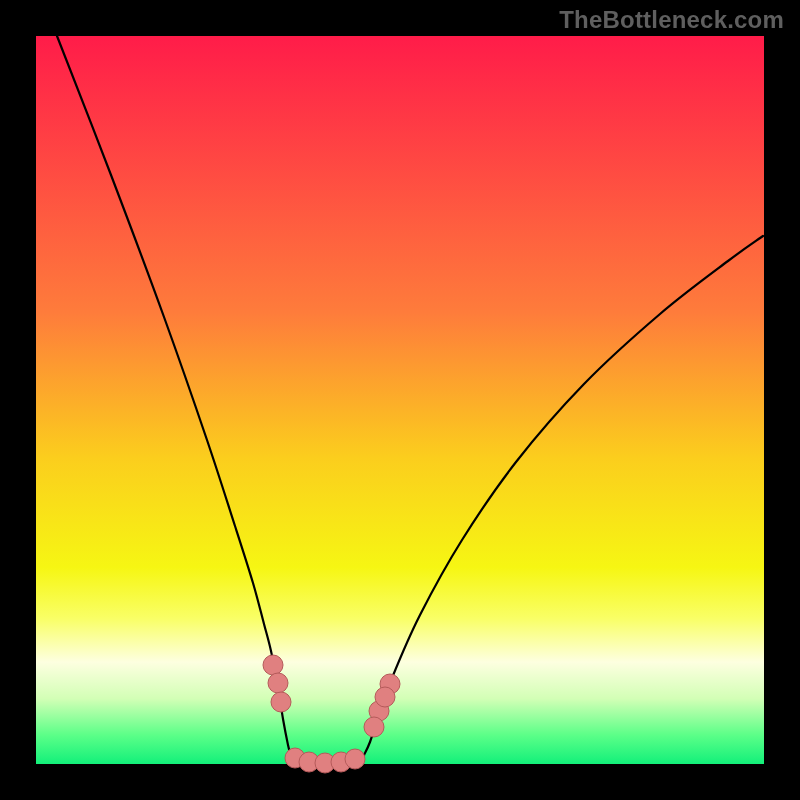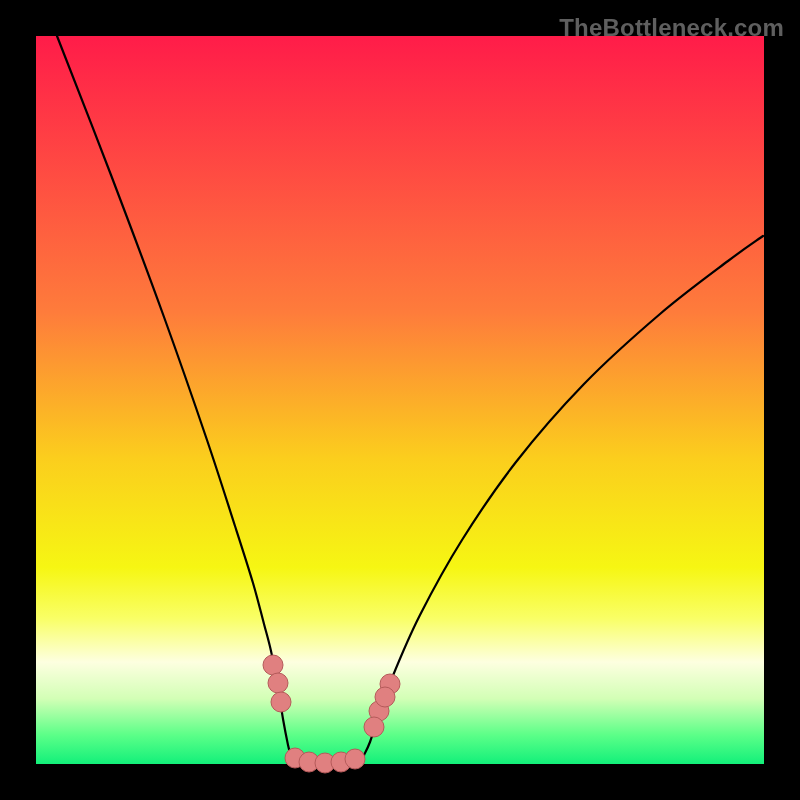--- a/index.html
+++ b/index.html
@@ -19,21 +19,20 @@
   }
   .watermark {
     position: absolute;
     top: 6px;
     right: 16px;
     font-family: Arial, Helvetica, sans-serif;
     font-size: 24px;
     font-weight: 600;
     color: #5f5f5f;
     letter-spacing: 0.2px;
-    margin-top: 8px;
   }
   svg {
     position: absolute;
     left: 0;
     top: 0;
   }
 </style>
 </head>
 <body>
 

